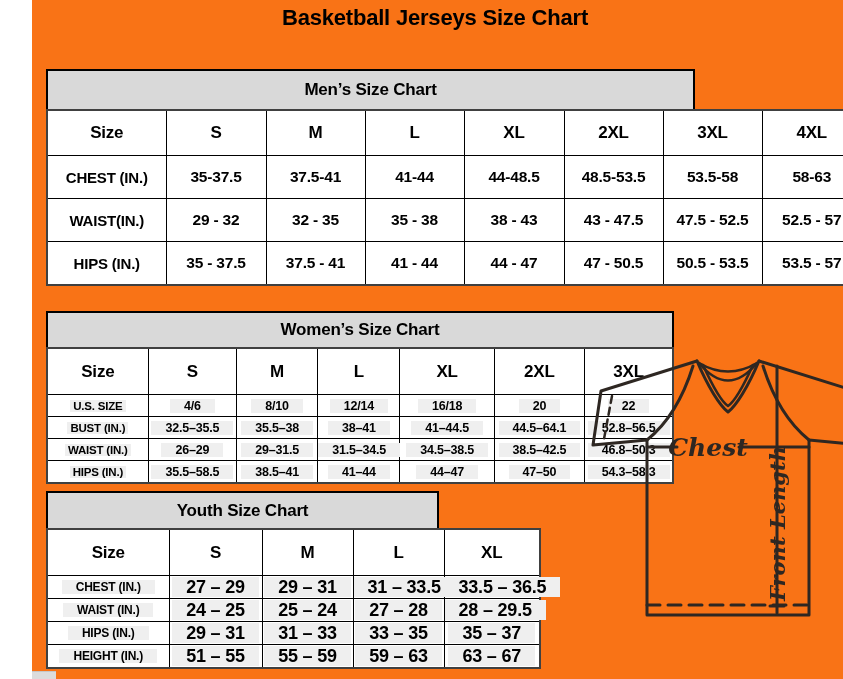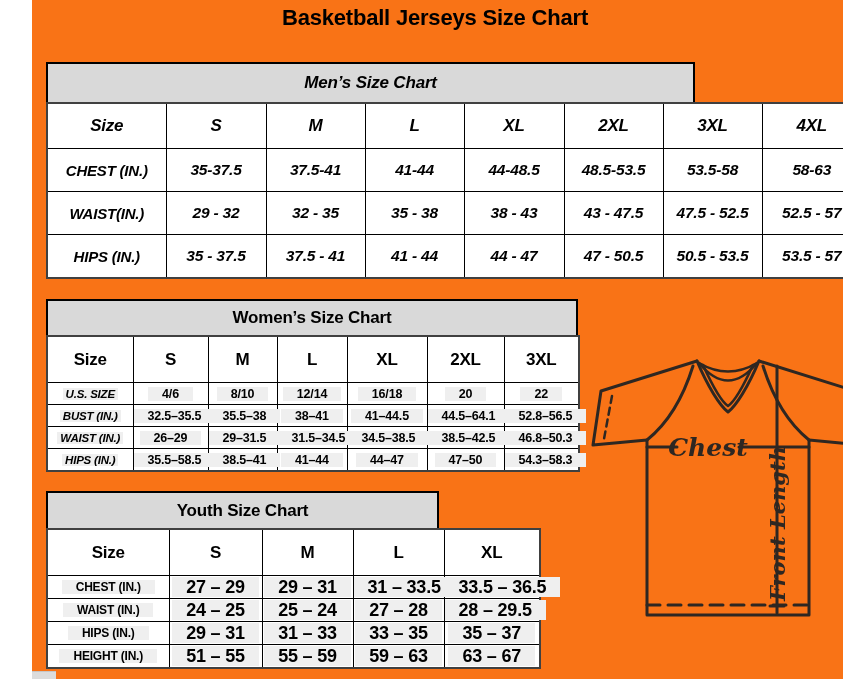--- a/index.html
+++ b/index.html
@@ -26,21 +26,21 @@
     font-weight:bold;letter-spacing:-0.2px;padding:0;white-space:nowrap;
   }
   
   .mens .band{height:38px;}
   .mens thead th{height:44px;font-size:17px;}
   .mens tbody th{height:42px;font-size:15px;}
   .mens tbody td{font-size:15.5px;}
   
   .womens .band{height:34px;}
   .womens thead th{height:45px;font-size:17px;}
-  .womens tbody th{height:21px;font-size:11.5px;font-style:italic;}
+  .womens tbody th{height:21px;font-size:11.5px;}
   .womens tbody td{font-size:12.5px;}
   
   .youth .band{height:35px;}
   .youth thead th{height:45px;font-size:17px;}
   .youth tbody th{height:22px;font-size:12px;}
   .youth tbody td{font-size:18px;}
   
   .womens tbody .v,.youth tbody .v{background:#efefef;padding:0 14px;}
   .womens tbody th .v{background:#efefef;padding:0 3px;}
   .jersey{position:absolute;left:555px;top:353px;}
@@ -52,21 +52,21 @@
   .frag-left{left:0;top:671px;width:24px;height:7px;background:#dcdcdc;border-top:1px solid #c6c6c6;}
   .frag-right{left:815px;top:674px;width:28px;height:5px;background:#d9d9d9;}
 </style>
 </head>
 <body>
 
 <div class="page">
 
   <div class="page-title">Basketball Jerseys Size Chart</div>
 
-  <section class="chart mens" style="left:14px;top:62px;width:649px;font-style:italic;">
+  <section class="chart mens" style="left:14px;top:69px;width:649px;">
     <div class="band">Men’s Size Chart</div>
     <table class="size-table">
         <colgroup>
           <col style="width: 119px;">
           <col style="width: 100px;">
           <col style="width: 99px;">
           <col style="width: 99px;">
           <col style="width: 100px;">
           <col style="width: 99px;">
           <col style="width: 99px;">
@@ -112,21 +112,21 @@
             <td><span class="v">41 - 44</span></td>
             <td><span class="v">44 - 47</span></td>
             <td><span class="v">47 - 50.5</span></td>
             <td><span class="v">50.5 - 53.5</span></td>
             <td><span class="v">53.5 - 57</span></td>
           </tr>
         </tbody>
       </table>
   </section>
 
-  <section class="chart womens" style="left:14px;top:299px;width:532px;">
+  <section class="chart womens" style="left:14px;top:311px;width:628px;">
     <div class="band">Women’s Size Chart</div>
     <table class="size-table">
         <colgroup>
           <col style="width: 86px;">
           <col style="width: 75px;">
           <col style="width: 69px;">
           <col style="width: 70px;">
           <col style="width: 80px;">
           <col style="width: 77px;">
           <col style="width: 75px;">

